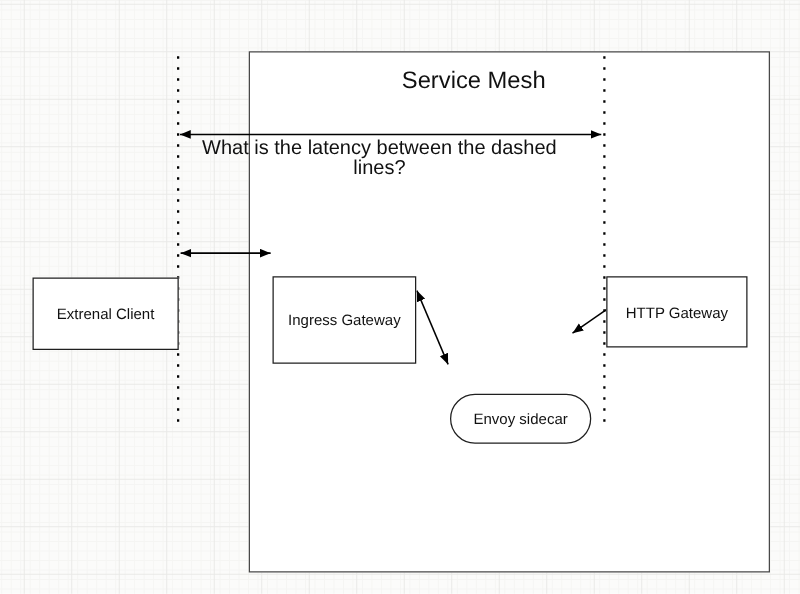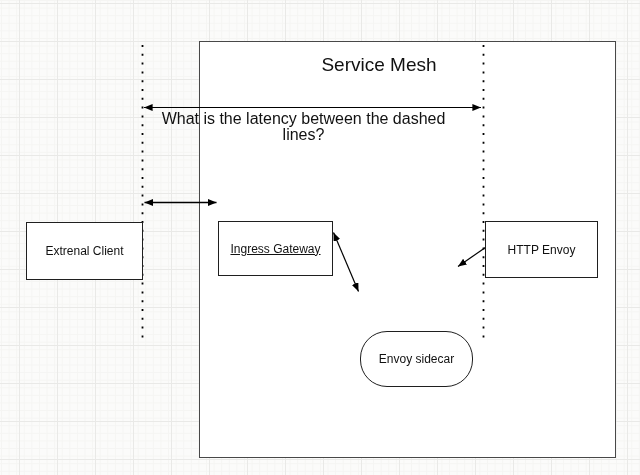--- a/index.html
+++ b/index.html
@@ -54,23 +54,23 @@
     border: 1.3px solid #1f1f1f;
     display: flex;
     align-items: center;
     justify-content: center;
     font-size: 12px;
     color: #111111;
     text-align: center;
     margin-top: 48px;
   }
   #node-external-client { left: 26px;  top: 174px; width: 117px; height: 58px; }
-  #node-ingress-gateway { left: 218px; top: 173px; width: 115px; height: 55px; text-decoration: underline; }
+  #node-ingress-gateway { left: 218px; top: 173px; width: 115px; height: 70px; }
   #node-http-server     { left: 485px; top: 173px; width: 113px; height: 57px; }
-  #node-envoy-sidecar   { left: 360px; top: 283px; width: 113px; height: 56px; border-radius: 27px; }
+  #node-envoy-sidecar   { left: 360px; top: 267px; width: 113px; height: 40px; border-radius: 27px; }
   #overlay {
     position: absolute;
     left: 0; top: 0;
     width: 640px; height: 475px;
     pointer-events: none;
   }
 </style>
 </head>
 <body>
 
@@ -104,20 +104,20 @@
 
   <div class="node" id="node-external-client">
     <span>Extrenal Client</span>
   </div>
 
   <div class="node" id="node-ingress-gateway">
     <span>Ingress Gateway</span>
   </div>
 
   <div class="node" id="node-http-server">
-    <span>HTTP Envoy</span>
+    <span>HTTP Gateway</span>
   </div>
 
   <div class="node" id="node-envoy-sidecar">
     <span>Envoy sidecar</span>
   </div>
 
 </div>
 
 </body></html>

